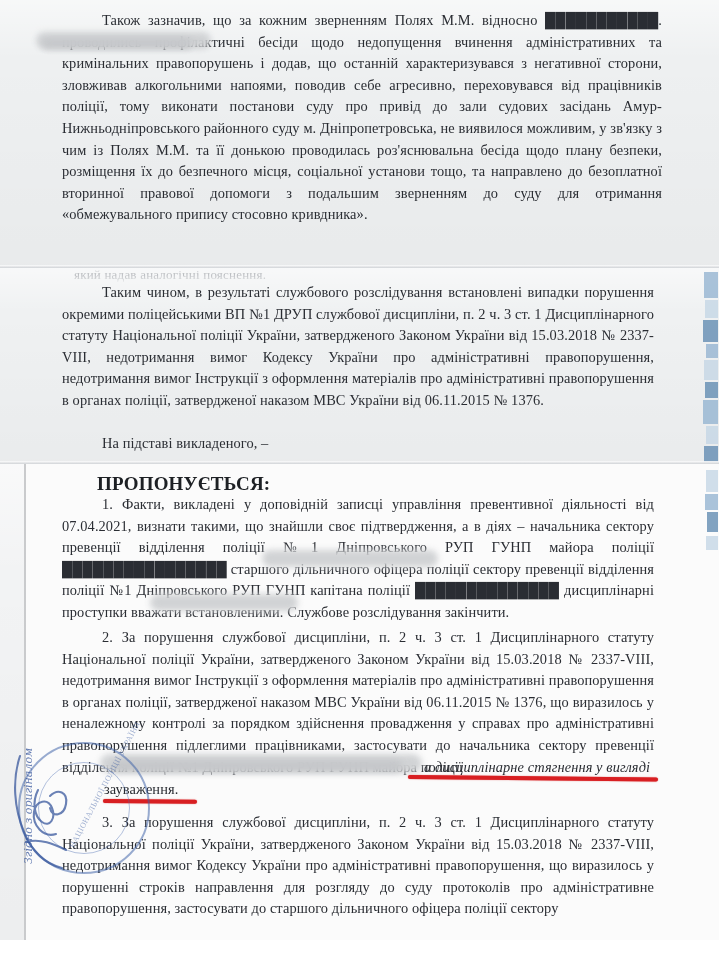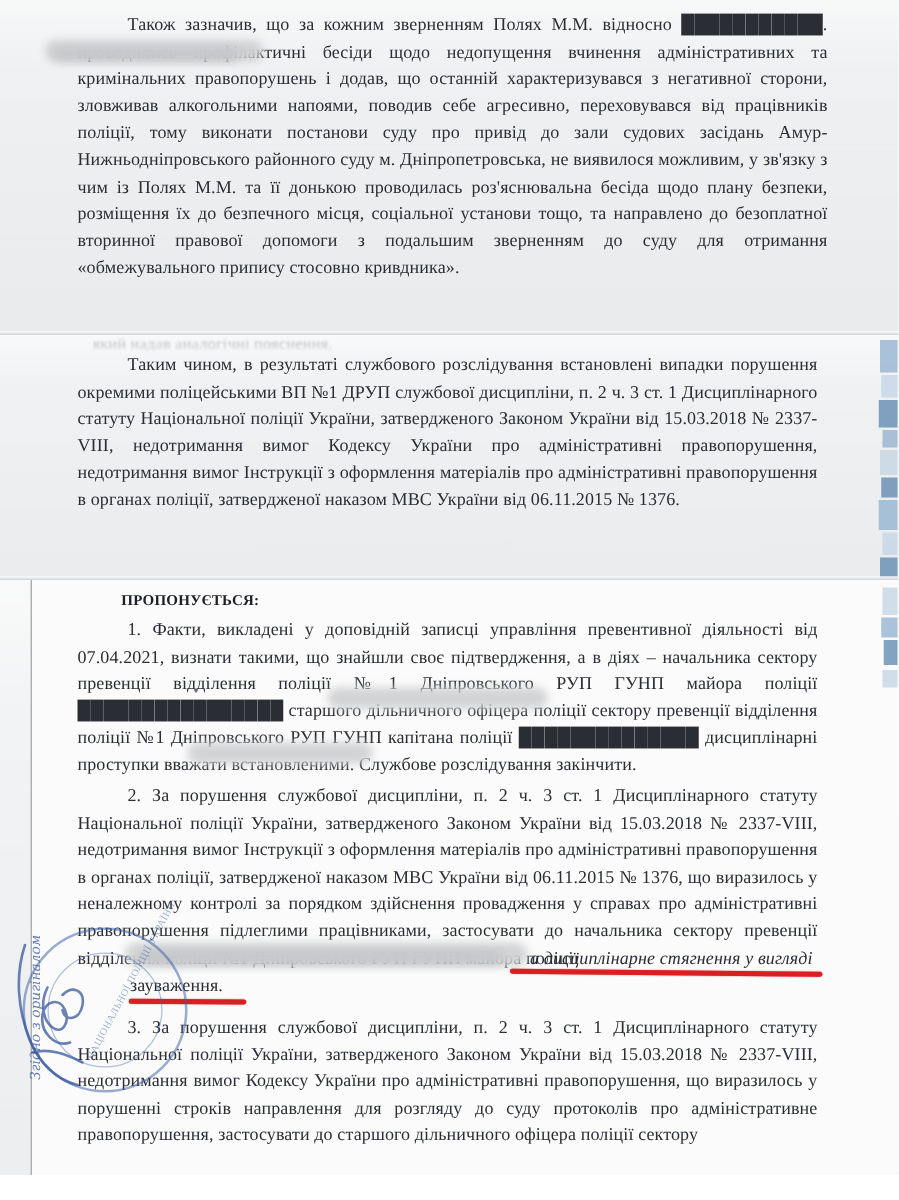--- a/index.html
+++ b/index.html
@@ -68,21 +68,21 @@
     line-height: 21.6px;
     text-align: justify;
     text-align-last: left;
     letter-spacing: 0.1px;
   }
   .indent { text-indent: 40px; }
 
   .heading {
     position: absolute;
     font-weight: bold;
-    font-size: 12px;
+    font-size: 19px;
     color: #1d2024;
     letter-spacing: 0.2px;
   }
 
   
   .faded {
     position: absolute;
     color: #6e737a;
     font-size: 13px;
     letter-spacing: 0.2px;
@@ -186,20 +186,21 @@
     <div class="redact" style="left:36px; top:32px; width:175px; height:17px; border-radius:50px;"></div>
     <div class="redact" style="left:42px; top:38px; width:150px; height:11px; border-radius:40px; background:#c6c8cb;"></div>
   </div>
   <div class="seam" style="top:265px;"></div>
 
   <div class="band band-2">
     <div class="faded" style="left:74px; top:-1px;">який надав аналогічні пояснення.</div>
 
     <div class="txt indent" style="left:62px; top:14px; width:592px;">Таким чином, в результаті службового розслідування встановлені випадки порушення окремими поліцейськими ВП №1 ДРУП службової дисципліни, п. 2 ч. 3 ст. 1 Дисциплінарного статуту Національної поліції України, затвердженого Законом України від 15.03.2018 № 2337-VIII, недотримання вимог Кодексу України про адміністративні правопорушення, недотримання вимог Інструкції з оформлення матеріалів про адміністративні правопорушення в органах поліції, затвердженої наказом МВС України від 06.11.2015 № 1376.</div>
 
+    <div class="txt indent" style="left:62px; top:165px; width:592px;">На підставі викладеного, –</div>
 
     <div class="artifact-strip" style="top:0; height:196px;">
       <div class="artifact-chip" style="top:4px;   width:14px; height:26px;"></div>
       <div class="artifact-chip pale" style="top:32px;  width:13px; height:18px;"></div>
       <div class="artifact-chip dark" style="top:52px;  width:15px; height:22px;"></div>
       <div class="artifact-chip" style="top:76px;  width:12px; height:14px;"></div>
       <div class="artifact-chip pale" style="top:92px;  width:14px; height:20px;"></div>
       <div class="artifact-chip dark" style="top:114px; width:13px; height:16px;"></div>
       <div class="artifact-chip" style="top:132px; width:15px; height:24px;"></div>
       <div class="artifact-chip pale" style="top:158px; width:12px; height:18px;"></div>

